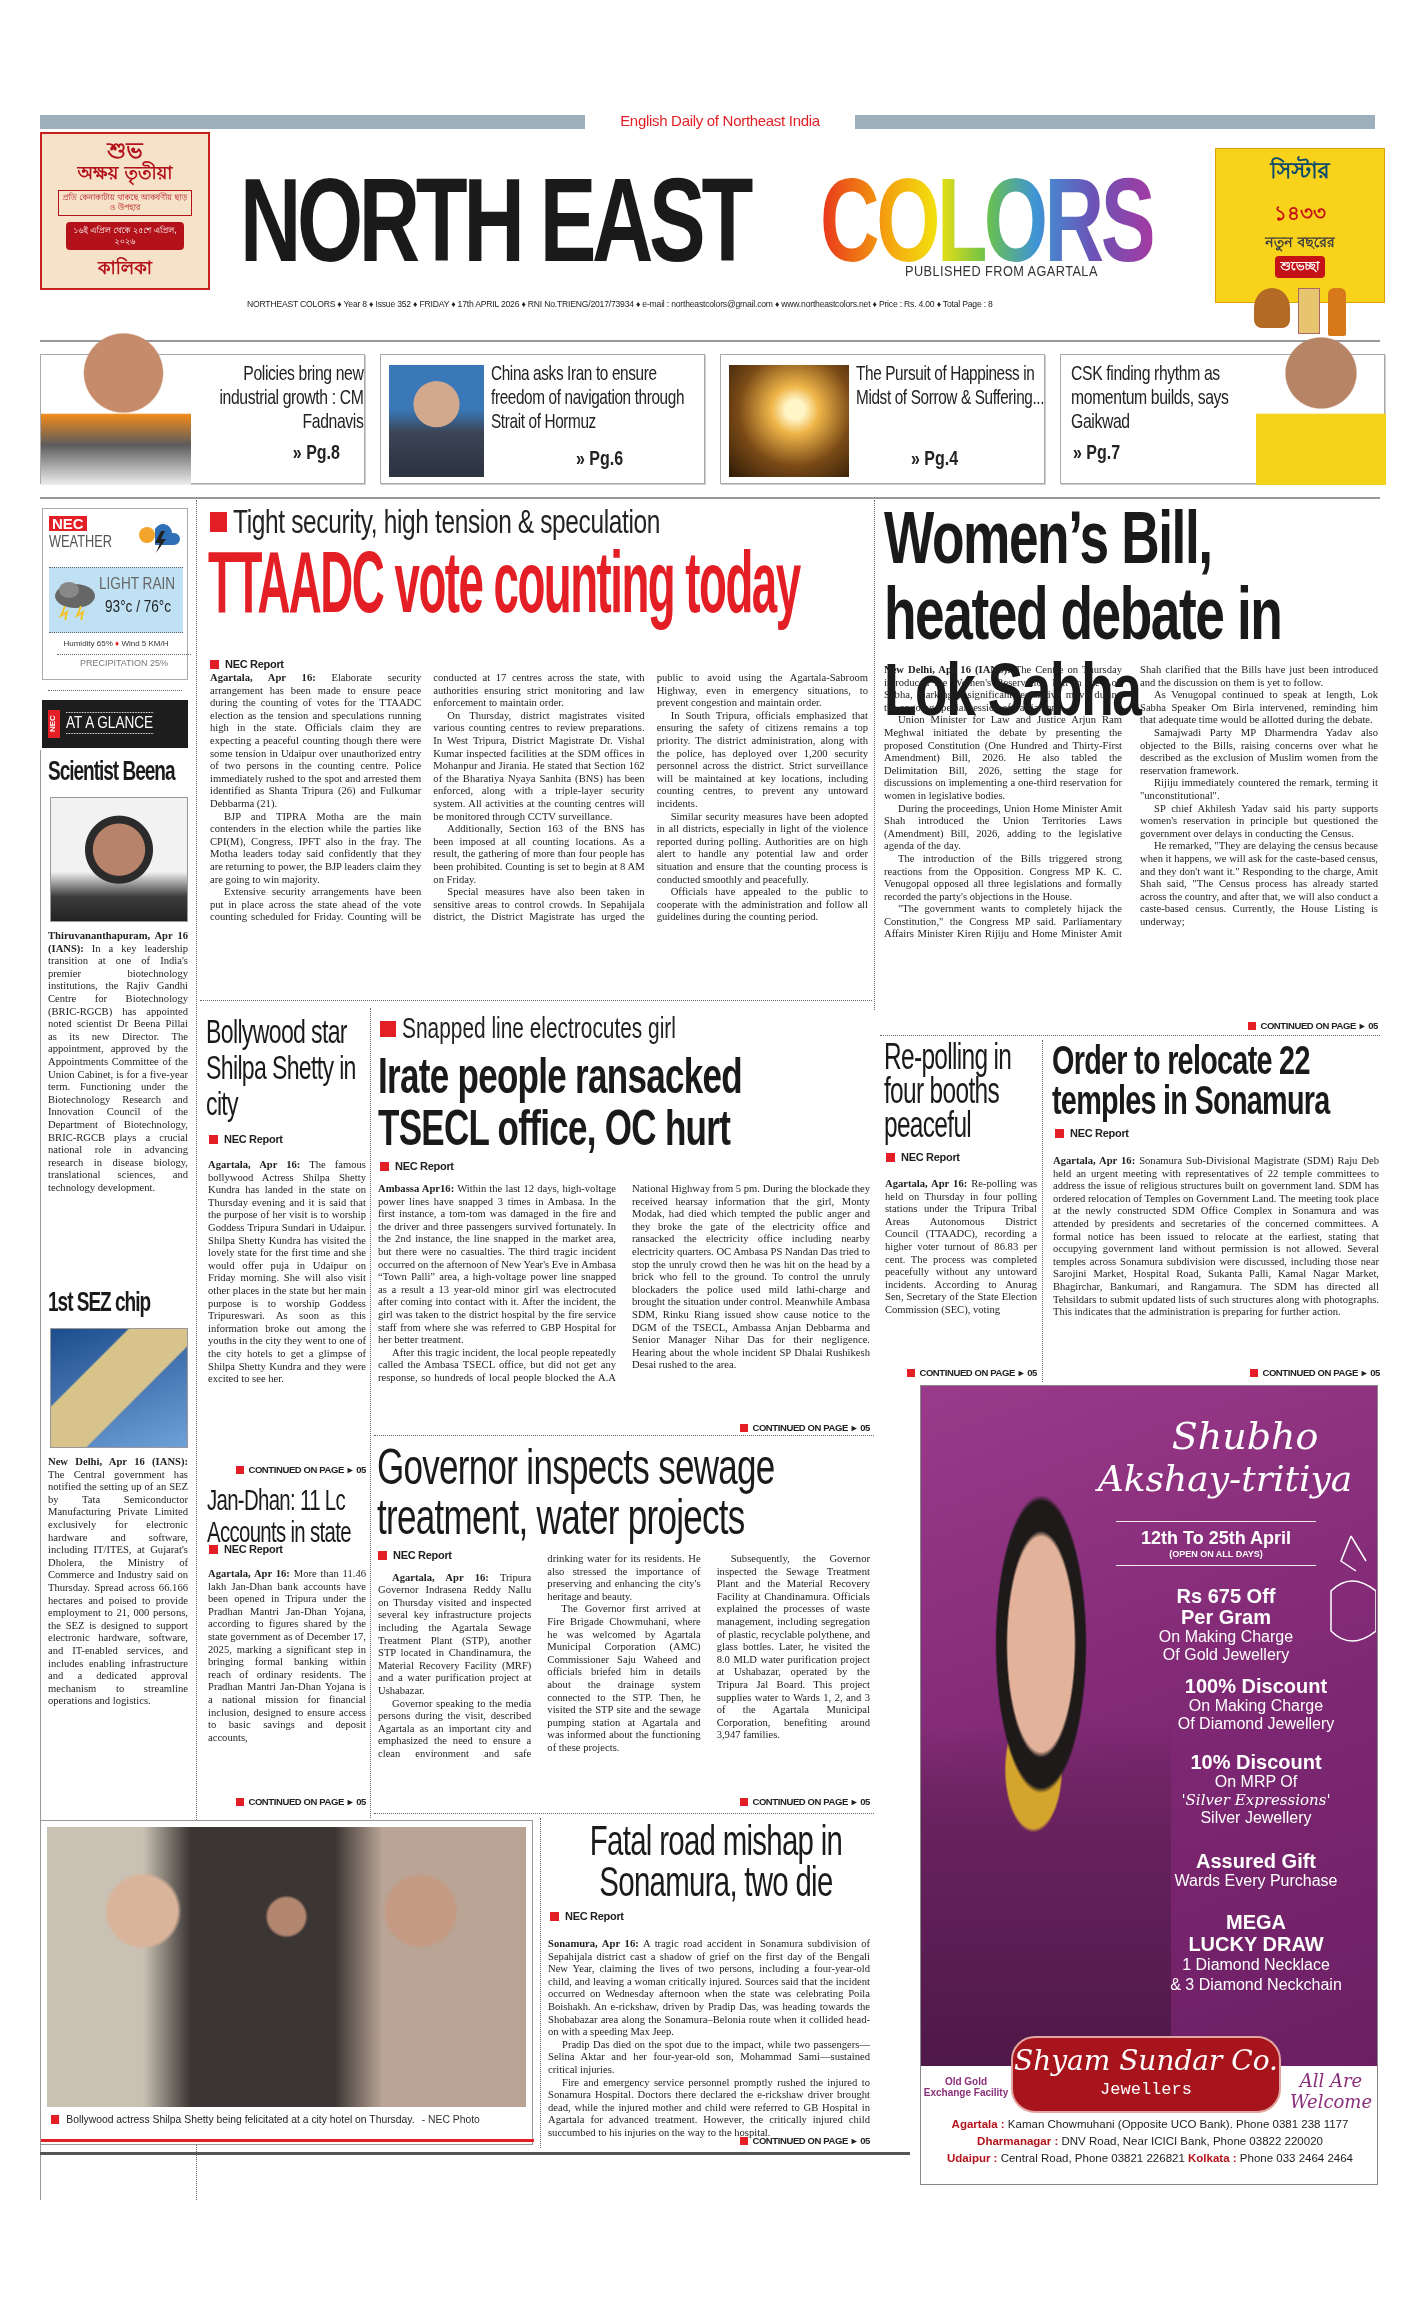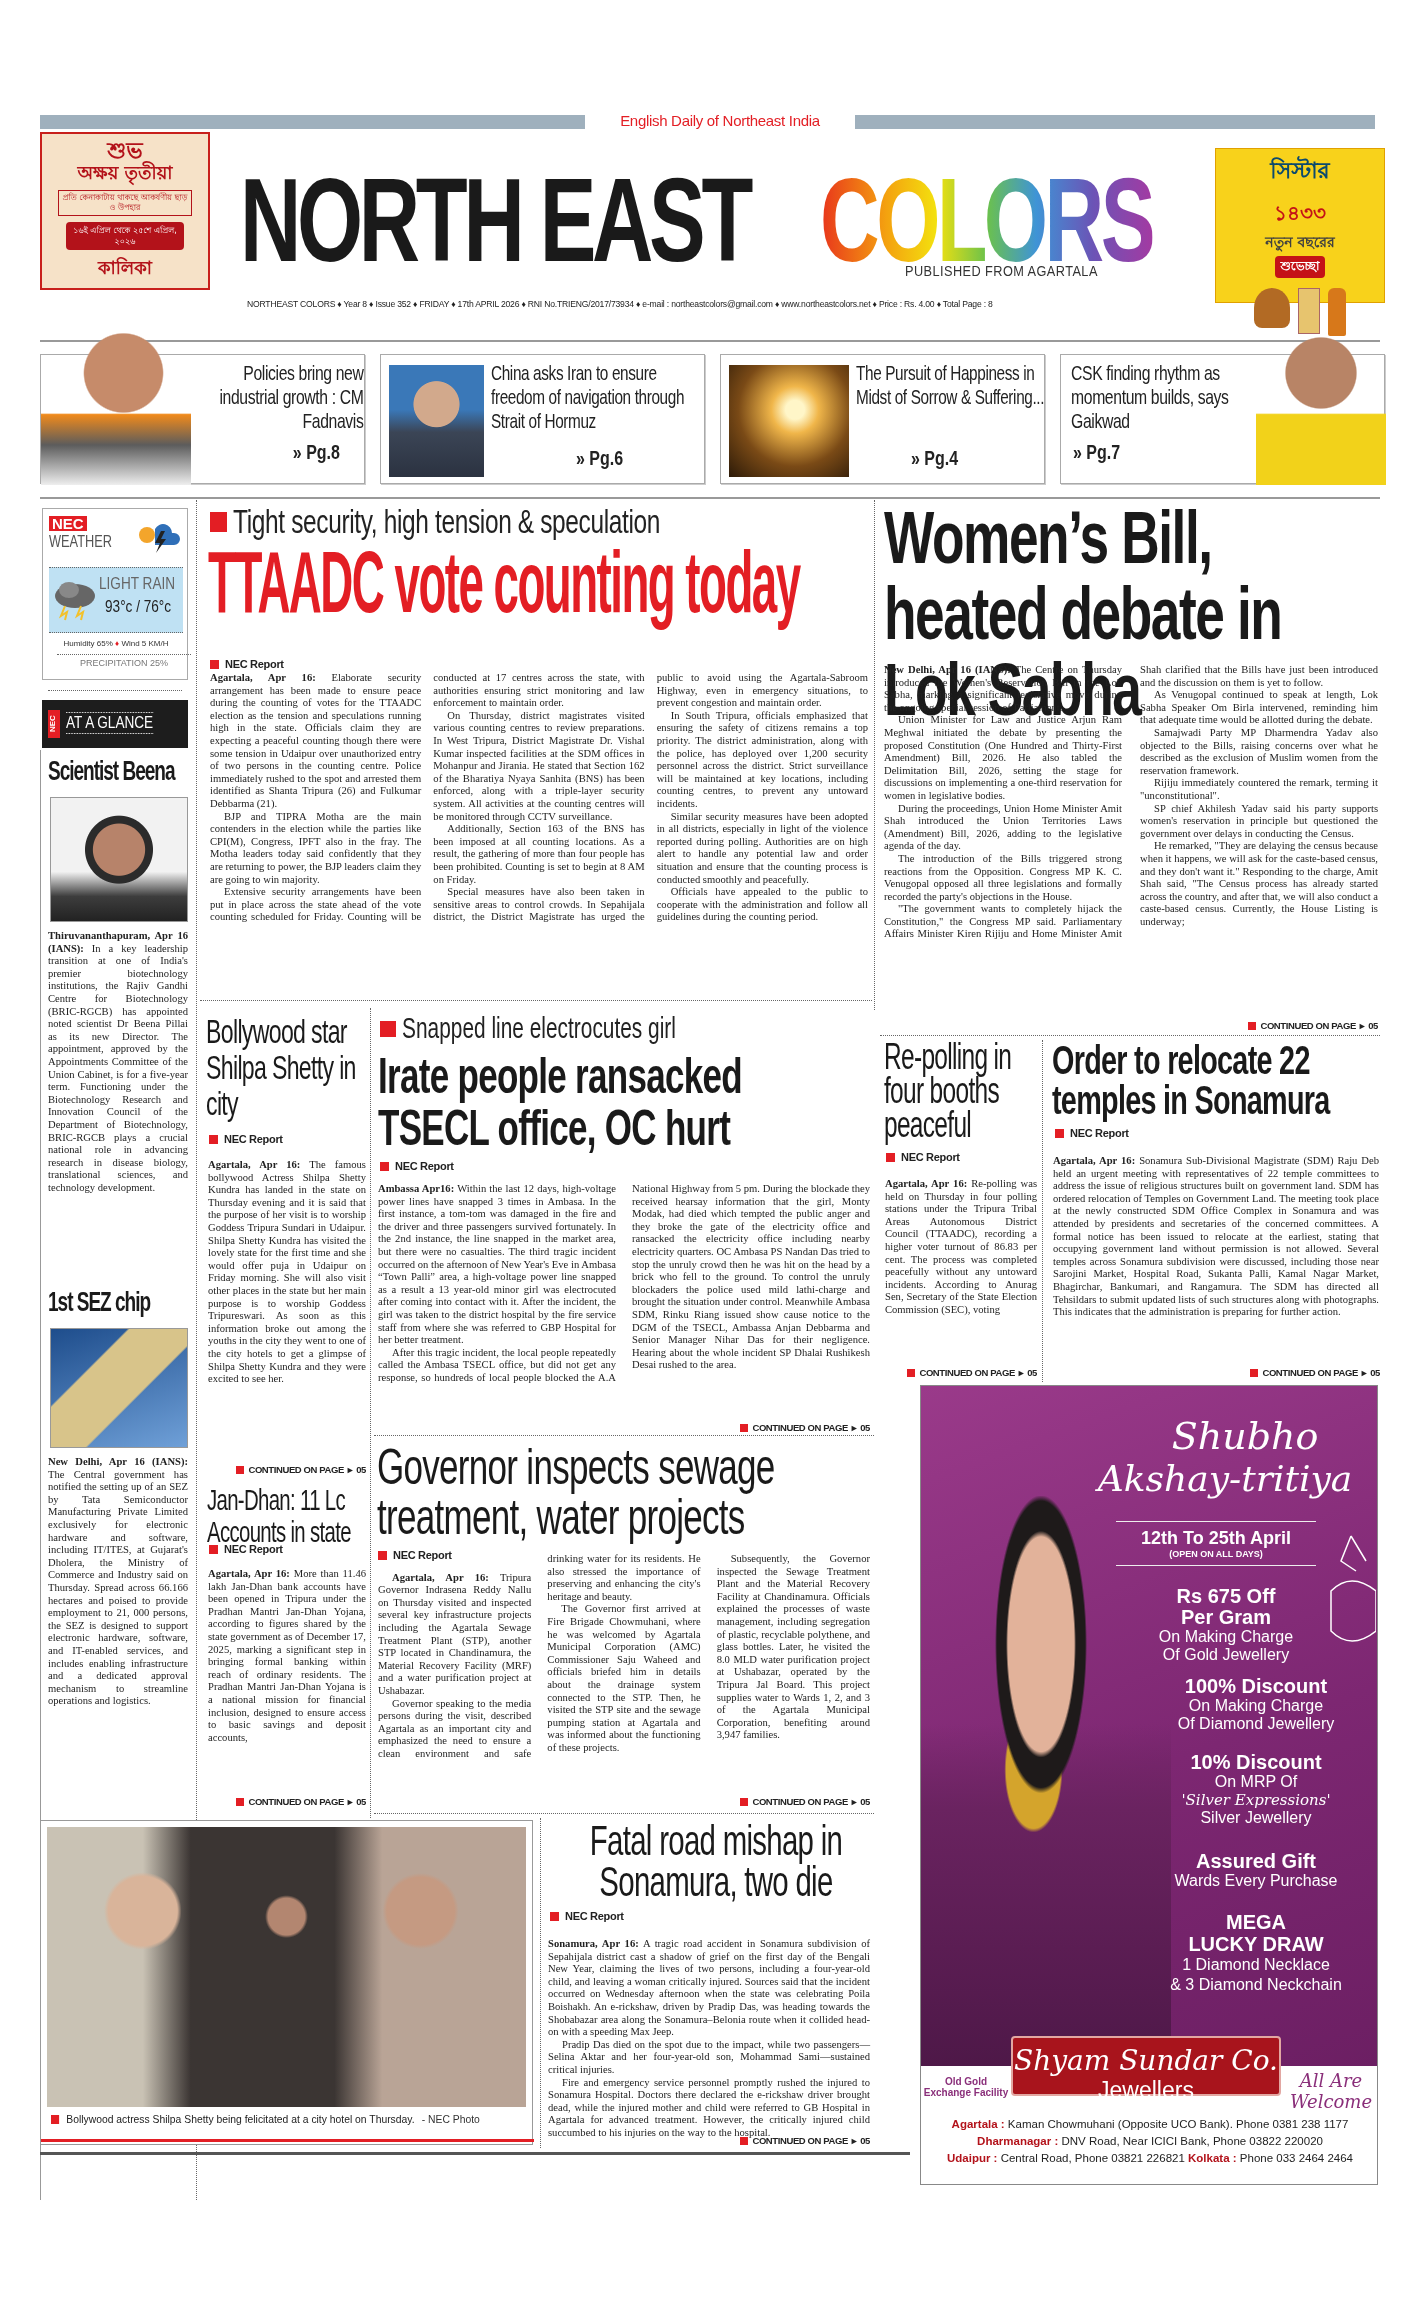--- a/index.html
+++ b/index.html
@@ -308,23 +308,23 @@
   <div style="position:absolute;left:220px;top:465px;width:230px;text-align:center;color:#fff;font-family:'Liberation Sans',sans-serif">
     <div style="font-size:20px;font-weight:bold;line-height:21px">Assured Gift</div>
     <div style="font-size:16px;line-height:18px">Wards Every Purchase</div>
   </div>
   <div style="position:absolute;left:220px;top:525px;width:230px;text-align:center;color:#fff;font-family:'Liberation Sans',sans-serif">
     <div style="font-size:20px;font-weight:bold;line-height:22px">MEGA</div>
     <div style="font-size:20px;font-weight:bold;line-height:22px">LUCKY DRAW</div>
     <div style="font-size:16px;line-height:20px">1 Diamond Necklace</div>
     <div style="font-size:16px;line-height:20px">&amp; 3 Diamond Neckchain</div>
   </div>
-  <div style="position:absolute;left:90px;top:650px;width:270px;height:60px;background:#a8141c;border:2px solid #e2a7a2;border-radius:4px;text-align:center;color:#fff">
+  <div style="position:absolute;left:90px;top:650px;width:270px;height:77px;background:#a8141c;border:2px solid #e2a7a2;border-radius:24px;text-align:center;color:#fff">
     <div style="font-family:'DejaVu Serif',serif;font-style:italic;font-size:28px;line-height:38px;margin-top:4px">Shyam Sundar Co.</div>
-    <div style="font-family:Liberation Sans, sans-serif;font-size:23px;line-height:20px">Jewellers</div>
+    <div style="font-family:Liberation Mono, monospace;font-size:17px;line-height:20px">Jewellers</div>
   </div>
   <div style="position:absolute;left:0;top:690px;width:90px;text-align:center;font-family:'Liberation Sans',sans-serif;font-weight:bold;font-size:10px;color:#8a2f7a">Old Gold Exchange Facility</div>
   <div style="position:absolute;left:362px;top:684px;width:96px;text-align:center;font-family:'DejaVu Serif',serif;font-style:italic;font-size:18px;color:#8a2f7a">All Are Welcome</div>
   <div style="position:absolute;left:0;top:730px;width:458px;text-align:center;font-family:'Liberation Sans',sans-serif;font-size:11.5px;line-height:17px;color:#222">
     <div><b style="color:#b3121a">Agartala :</b> <span>Kaman Chowmuhani (Opposite UCO Bank). Phone 0381 238 1177</span></div>
     <div><b style="color:#b3121a">Dharmanagar :</b> <span>DNV Road, Near ICICI  Bank, Phone 03822 220020</span></div>
     <div><b style="color:#b3121a">Udaipur :</b> <span>Central Road, Phone 03821 226821</span> <b style="color:#b3121a">Kolkata :</b> <span>Phone 033 2464 2464</span></div>
   </div>
 </div>
 

